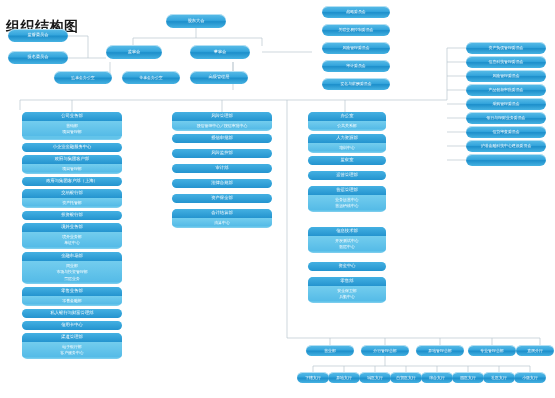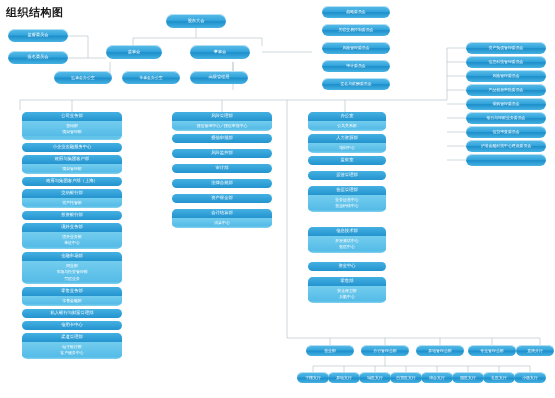--- a/index.html
+++ b/index.html
@@ -7,22 +7,22 @@
     width:555px;height:398px;
     background:#ffffff;
     font-family:"DejaVu Sans","Liberation Sans",sans-serif;
     overflow:hidden;
     position:relative;
   }
   #chart{position:absolute;left:0;top:0;width:555px;height:398px;}
   svg.lines{position:absolute;left:0;top:0;width:555px;height:398px;pointer-events:none;}
 
   .title{
-    position:absolute;left:6px;top:5px;
-    font-size:11px;font-weight:bold;color:#1a1a1a;
+    position:absolute;left:6px;top:18px;
+    font-size:14px;font-weight:bold;color:#1a1a1a;
     letter-spacing:.5px;
   }
 
   
   .pill{
     position:absolute;
     border-radius:9px;
     background:linear-gradient(to bottom,#5bbde8 0%,#35a6dd 45%,#1d8fcb 55%,#46b2e2 100%);
     box-shadow:inset 0 1px 0 rgba(255,255,255,.55);
     color:#ffffff;

